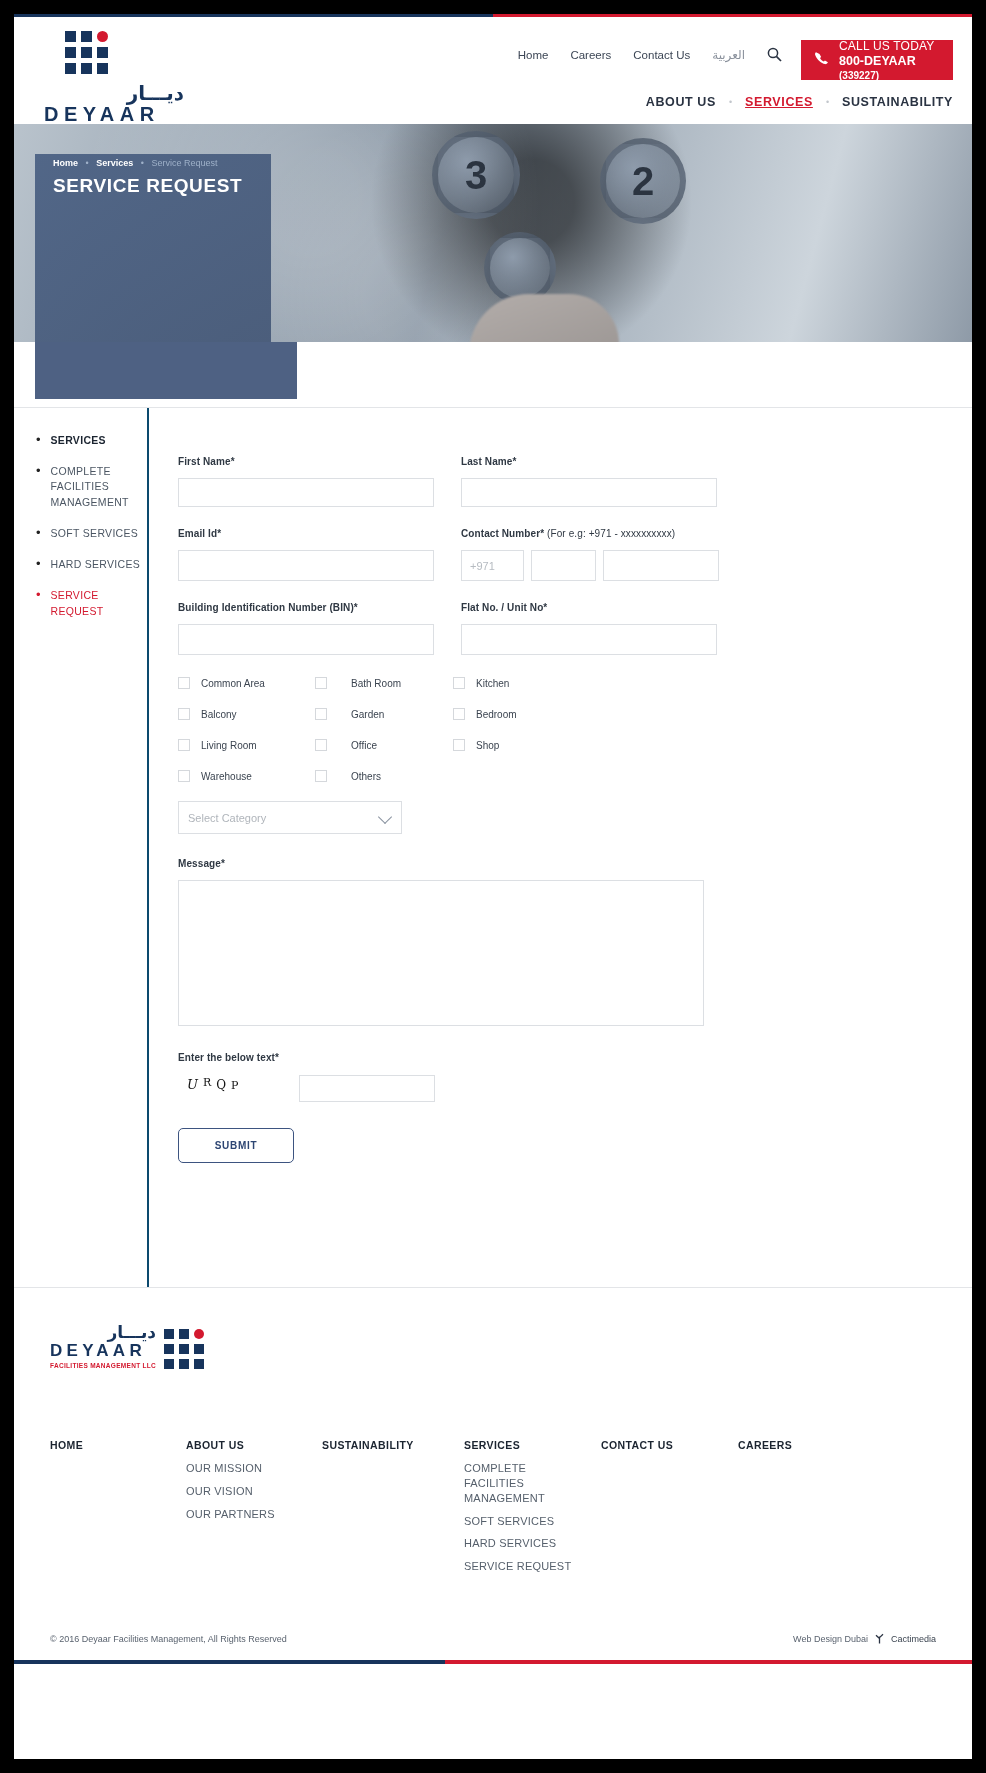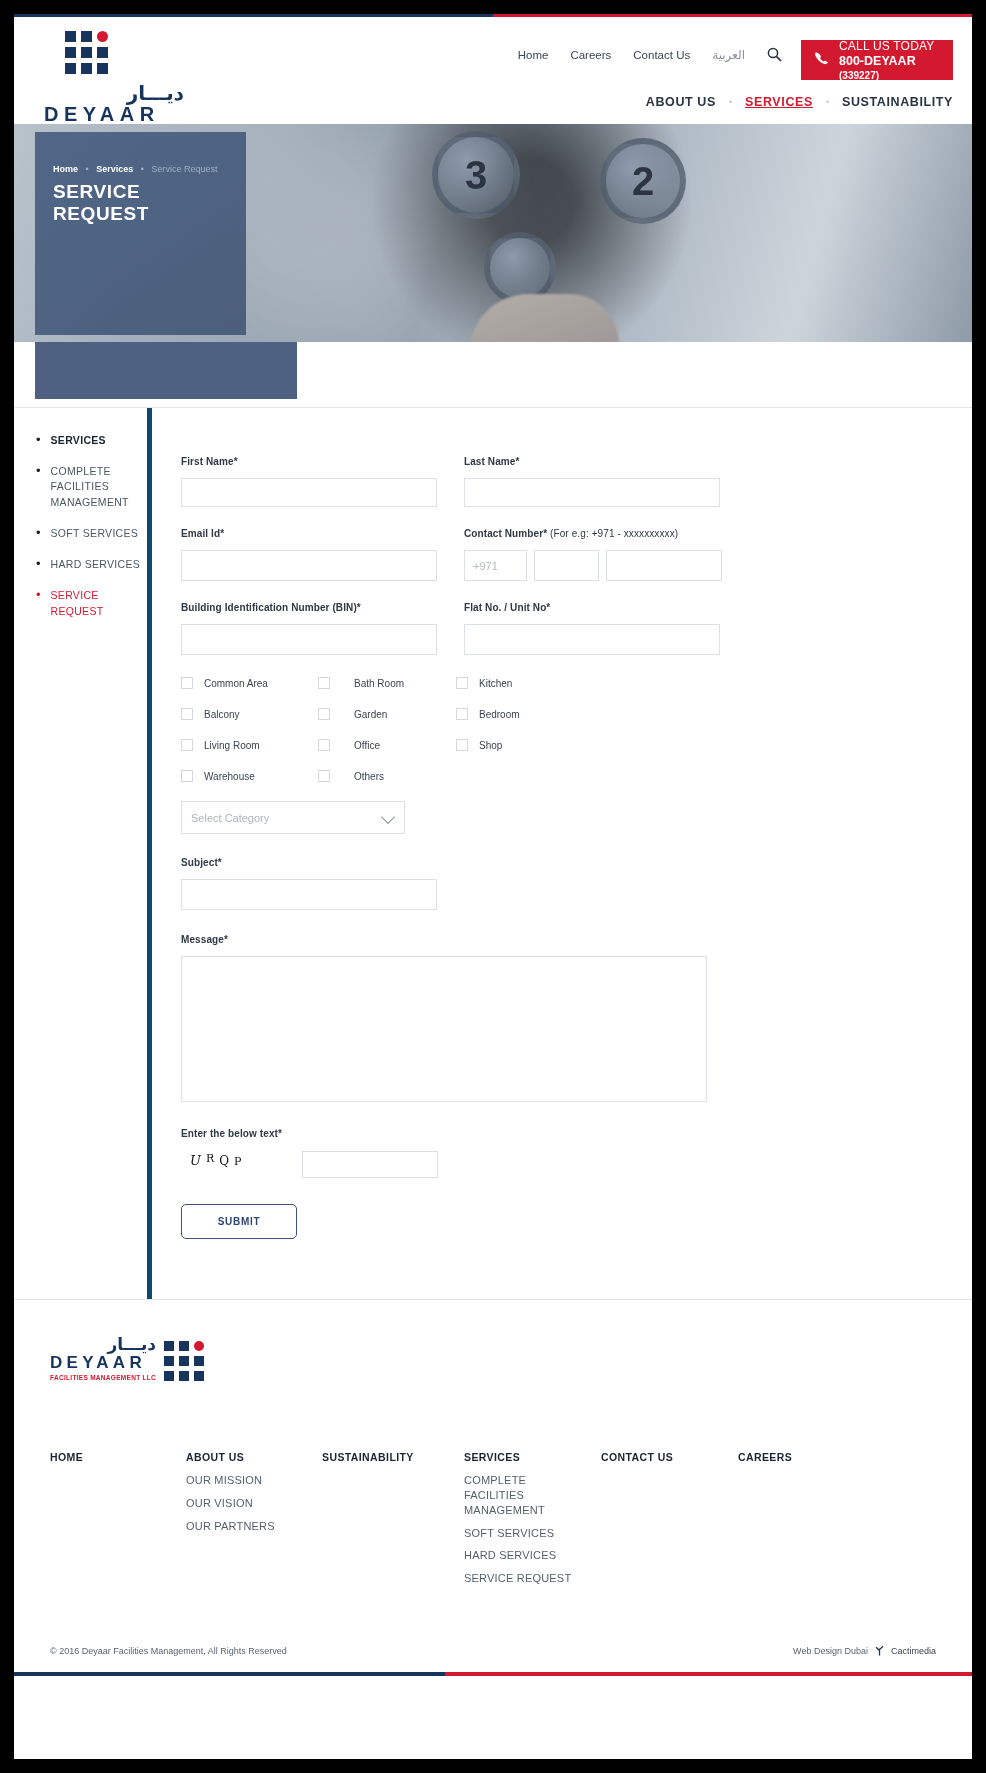--- a/index.html
+++ b/index.html
@@ -94,24 +94,24 @@
   #c3 { left:418px; top:7px;  width:88px; height:88px; font-size:40px; }
   #c2 { left:586px; top:14px; width:86px; height:86px; font-size:40px; }
   #c1 { left:470px; top:108px; width:72px; height:72px; font-size:0; }
   .hero-finger {
     position:absolute; left:455px; top:170px; width:150px; height:130px;
     background:linear-gradient(160deg,#b3adaa,#8f8a88);
     border-radius:60px 50px 20px 20px;
     filter:blur(1px);
   }
   .hero-overlay {
-    position:absolute; left:21px; top:8px;
-    width:211px; height:203px;
+    position:absolute; left:21px; top:30px;
+    width:236px; height:203px;
     background:linear-gradient(145deg, rgba(73,95,130,.92), rgba(69,88,119,.93));
-    padding:32px 18px;
+    padding:4px 18px;
   }
   .crumb { font-size:9px; color:#e8edf4; margin-bottom:7px; }
   .crumb a { color:#ffffff; font-weight:bold; text-decoration:none; }
   .crumb .sep { color:#9fb1c9; margin:0 5px; }
   .crumb .cur { color:#9eb0c8; }
   .hero-title {
     font-size:19px; font-weight:bold; color:#ffffff; letter-spacing:.6px;
   }
   .hero-tail {
     position:absolute; left:21px; top:226px; width:262px; height:57px;
@@ -130,21 +130,21 @@
   .side-item .bullet { color:#222; font-size:13px; line-height:13px; }
   .side-item a {
     font-size:10.5px; color:#4b5663; text-decoration:none;
     letter-spacing:.3px; line-height:1.45;
   }
   .side-item.head a { color:#1b2430; font-weight:bold; }
   .side-item.active a { color:#d3192f; }
   .side-item.active .bullet { color:#d3192f; }
 
   .form-col {
-    flex:1; border-left:5px solid #0c4a6e;
+    flex:1; border-left:2px solid #0c4a6e;
     padding:48px 12px 0 29px;
   }
   .row { display:flex; gap:27px; }
   .fld { width:256px; }
   label.fl {
     display:block; font-size:10px; font-weight:bold; color:#2f3843;
     margin-bottom:11px; letter-spacing:.1px;
   }
   label.fl .norm { font-weight:normal; }
   .inp {
@@ -453,24 +453,20 @@
         </div>
       </div>
 
       <div style="margin-top:4px;">
         <div class="sel-wrap">
           <div class="sel">Select Category</div>
           <span class="chev"></span>
         </div>
       </div>
 
-      <div style="margin-top:23px;">
-        <label class="fl">Subject*</label>
-        <input class="inp tall" style="width: 256px;" type="text" value="">
-      </div>
 
       <div style="margin-top:24px;">
         <label class="fl">Message*</label>
         <textarea class="ta" style=""></textarea>
       </div>
 
       <div style="margin-top:22px;">
         <label class="fl">Enter the below text*</label>
         <div class="cap-row">
           <div class="cap-img">

